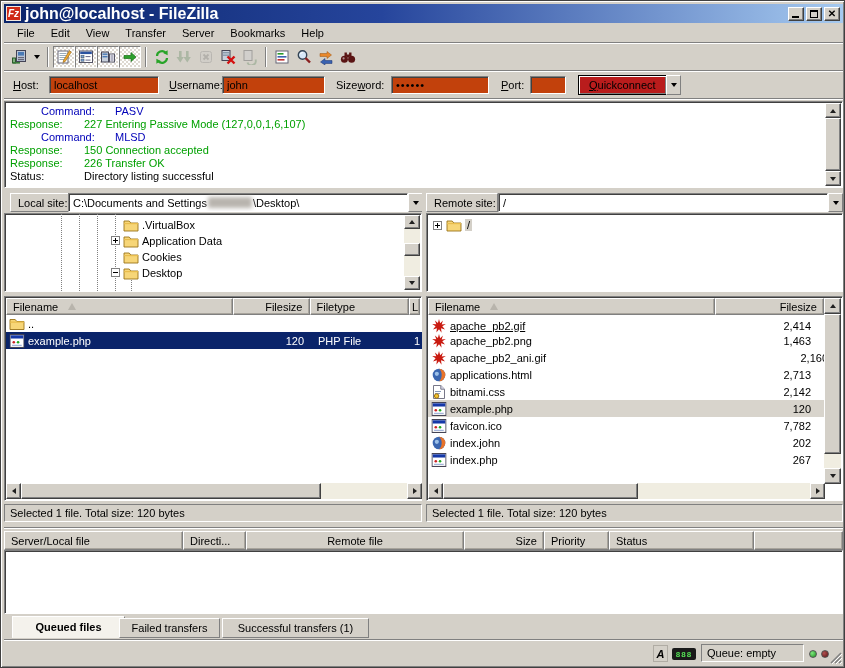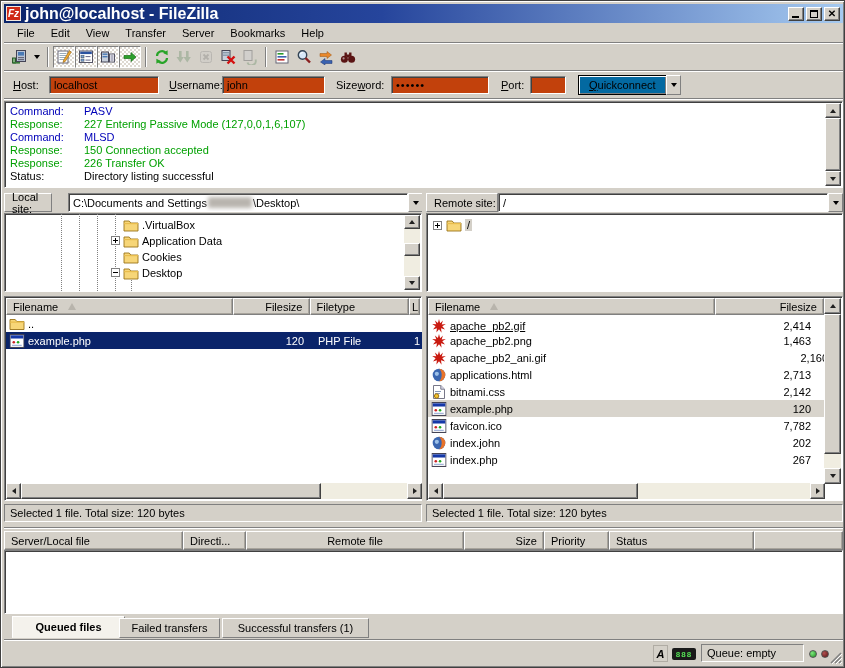--- a/index.html
+++ b/index.html
@@ -36,27 +36,27 @@
   .tb-btn svg{width:16px;height:16px;}
   .tb-btn.pressed{border-color:#808080 #fff #fff #808080;background:conic-gradient(#fff 25%, #ded9d1 25% 50%, #fff 50% 75%, #ded9d1 75%);background-size:4px 4px;}
   .tb-btn.disabled svg{opacity:.35;filter:grayscale(60%);}
   .tb-dd{width:13px;height:22px;display:flex;align-items:center;justify-content:center;}
   .tb-sep{width:2px;height:20px;border-left:1px solid #808080;border-right:1px solid #fff;margin:0 4px;}
   .tri-down{width:0;height:0;border-left:3px solid transparent;border-right:3px solid transparent;border-top:4px solid #000;}
   
   .quickbar{left:3px;top:71px;width:839px;height:26px;}
   .qlabel{position:absolute;top:7px;}
   .accel{text-decoration:underline;}
-  .qc-btn{position:absolute;top:3px;height:20px;background:#0369a1;border:1px solid #000;box-shadow:inset 1px 1px 0 #fff, inset -1px -1px 0 #808080;padding:0 10px;font-size:11px;display:flex;align-items:center;}
+  .qc-btn{position:absolute;top:3px;height:20px;background:#b91c1c;border:1px solid #000;box-shadow:inset 1px 1px 0 #fff, inset -1px -1px 0 #808080;padding:0 10px;font-size:11px;display:flex;align-items:center;}
   .qc-dd{position:absolute;top:3px;width:15px;height:20px;display:flex;align-items:center;justify-content:center;}
   
   .logpane{left:3px;top:100px;width:839px;height:87px;background:#fff;}
   .logline{display:flex;line-height:13px;padding-left:5px;white-space:nowrap;}
   .logline .lab{width:74px;flex:none;}
-  .logline.cmd{color:#0000b8;}
+  .logline.cmd{color:#0000b8;margin-left:31px;}
   .logline.resp{color:#00a000;}
   .logline.stat{color:#000;}
   
   .sb-btn{position:absolute;background:#d4d0c8;border:1px solid;border-color:#fff #404040 #404040 #fff;box-shadow:inset -1px -1px 0 #808080;display:flex;align-items:center;justify-content:center;}
   .sb-thumb{position:absolute;background:#d4d0c8;border:1px solid;border-color:#fff #404040 #404040 #fff;box-shadow:inset -1px -1px 0 #808080;}
   .arr-up{width:0;height:0;border-left:3px solid transparent;border-right:3px solid transparent;border-bottom:4px solid #202020;}
   .arr-dn{width:0;height:0;border-left:3px solid transparent;border-right:3px solid transparent;border-top:4px solid #202020;}
   .arr-lf{width:0;height:0;border-top:3px solid transparent;border-bottom:3px solid transparent;border-right:4px solid #202020;}
   .arr-rt{width:0;height:0;border-top:3px solid transparent;border-bottom:3px solid transparent;border-left:4px solid #202020;}
   
@@ -322,21 +322,21 @@
       <div class="sb-btn" style="left:0;top:0;width:16px;height:15px;">
           <div class="arr-up"></div>
         </div>
       <div class="sb-thumb" style="left:0;top:15px;width:16px;height:53px;"></div>
       <div class="sb-btn" style="left:0;bottom:0;width:16px;height:15px;">
           <div class="arr-dn"></div>
         </div>
     </div>
   </div>
 
-  <div class="site-label" style="left:3px;top:192px;width:48px;">Local site:</div>
+  <div class="site-label" style="left:9px;top:192px;width:60px;text-align:center;">Local site:</div>
   <div class="combo-field" style="left:67px;top:192px;width:340px;">
     <span>C:\Documents and Settings</span>
       <span class="blurbox"></span>
       <span>\Desktop\</span>
   </div>
   <div class="combo-dd raised-soft" style="left:407px;top:192px;">
       <div class="tri-down"></div>
     </div>
 
   <div class="site-label" style="left:425px;top:192px;width:72px;">Remote site:</div>

